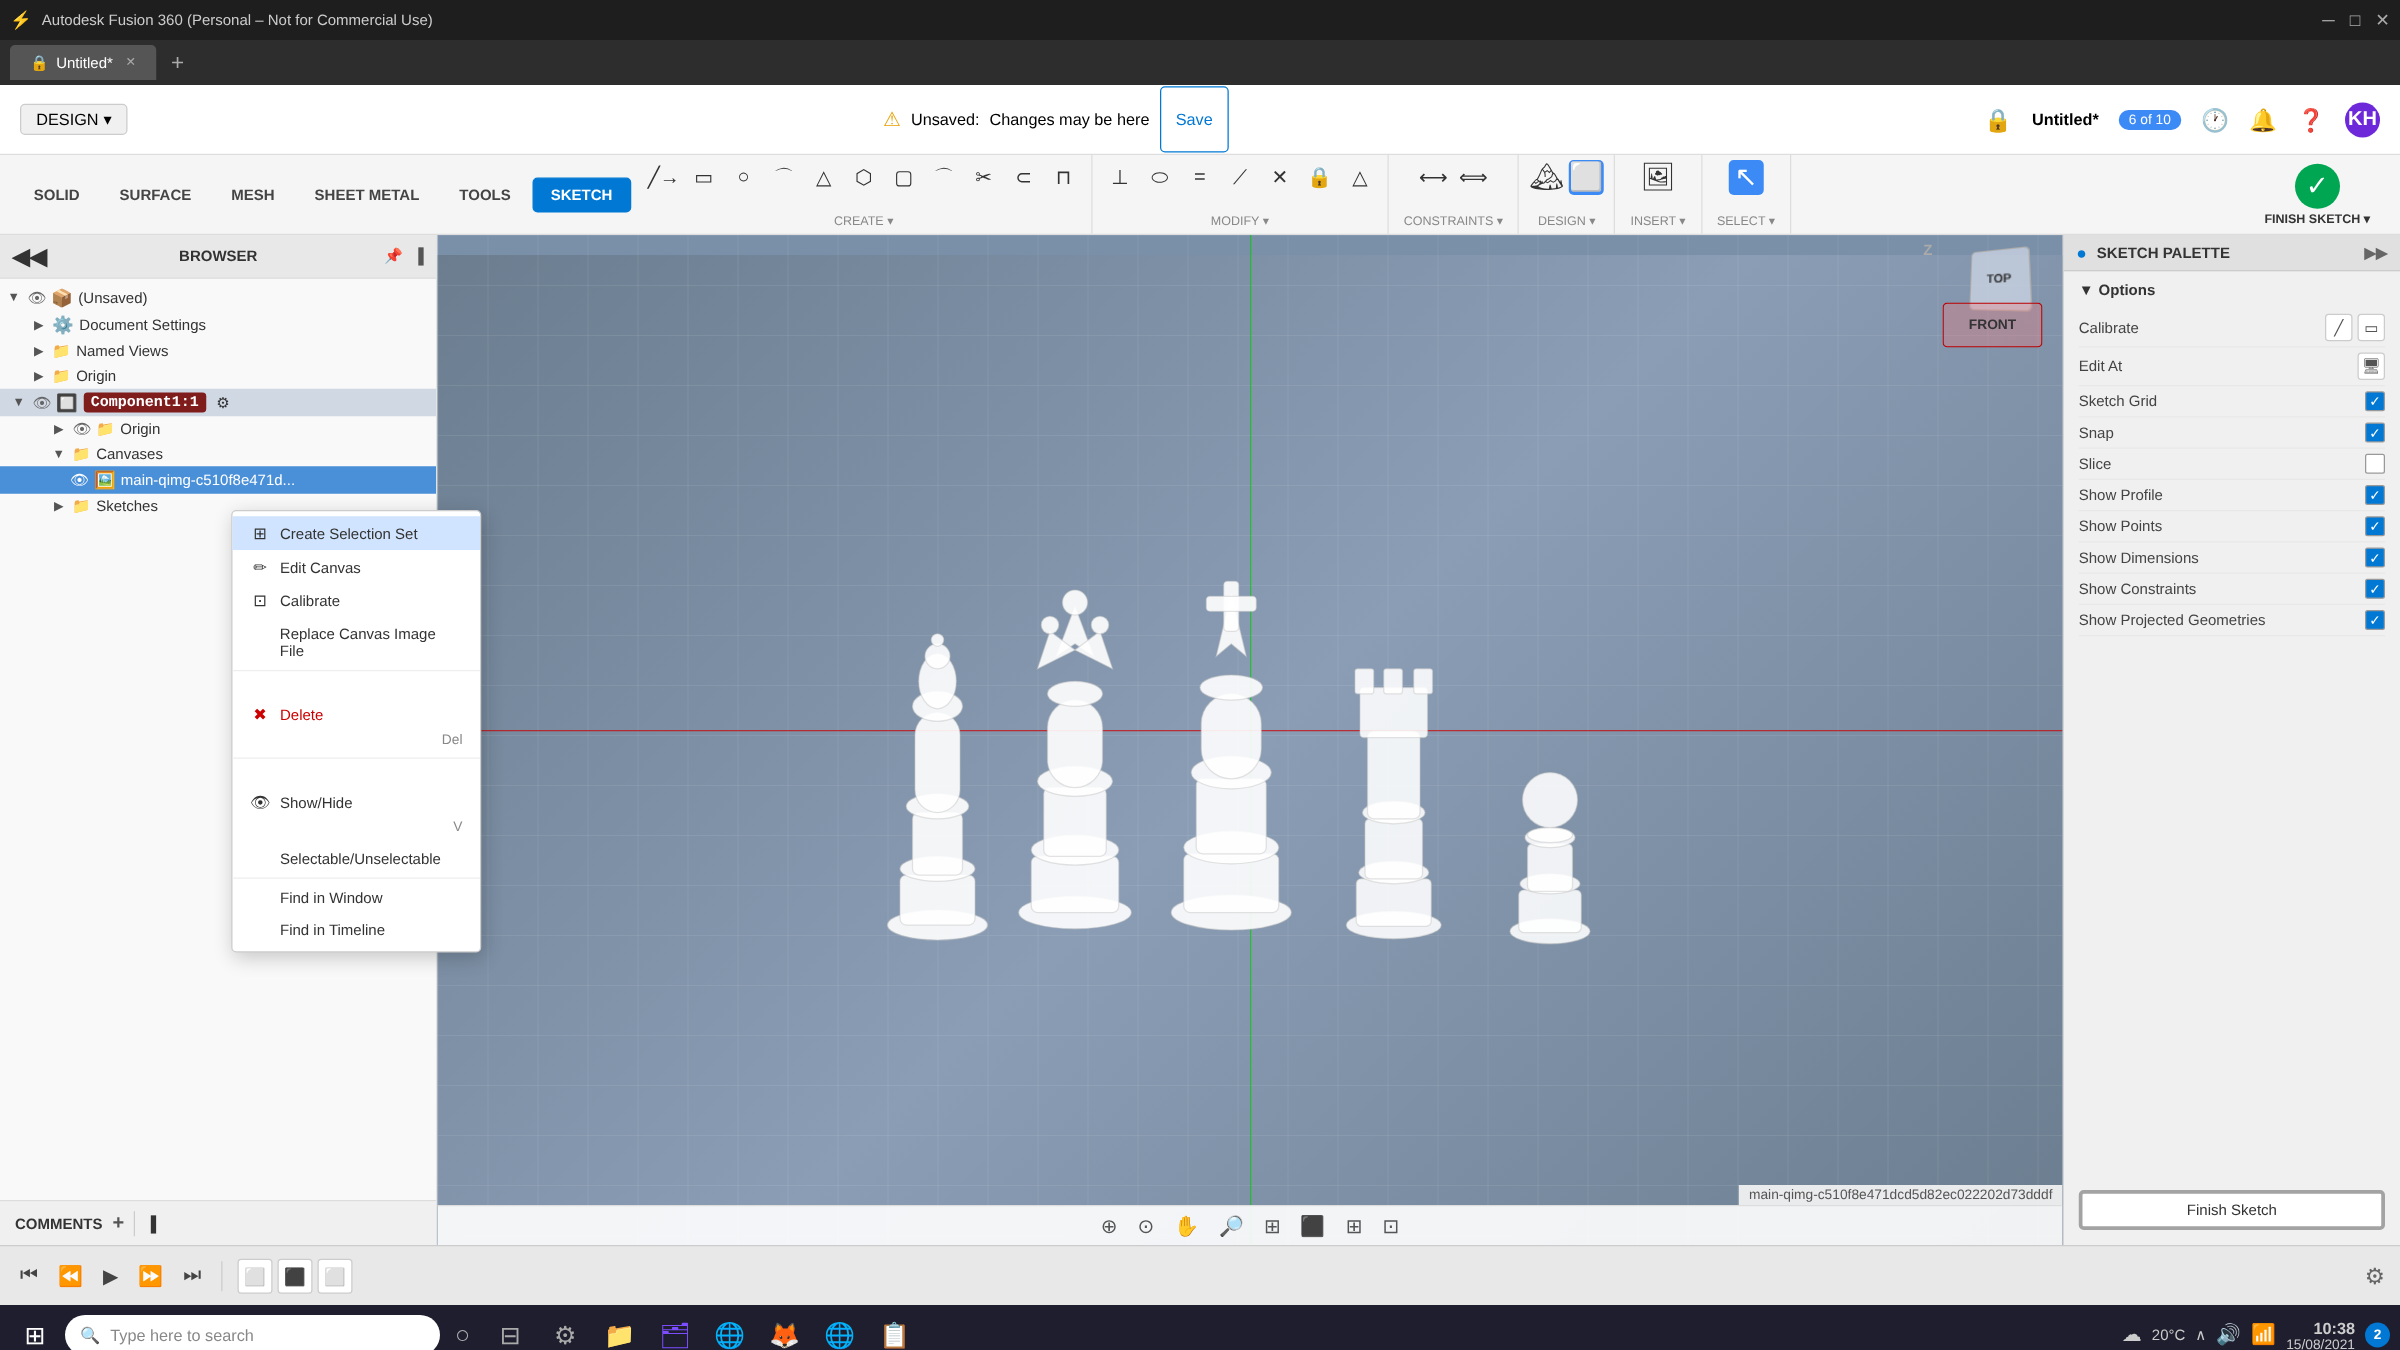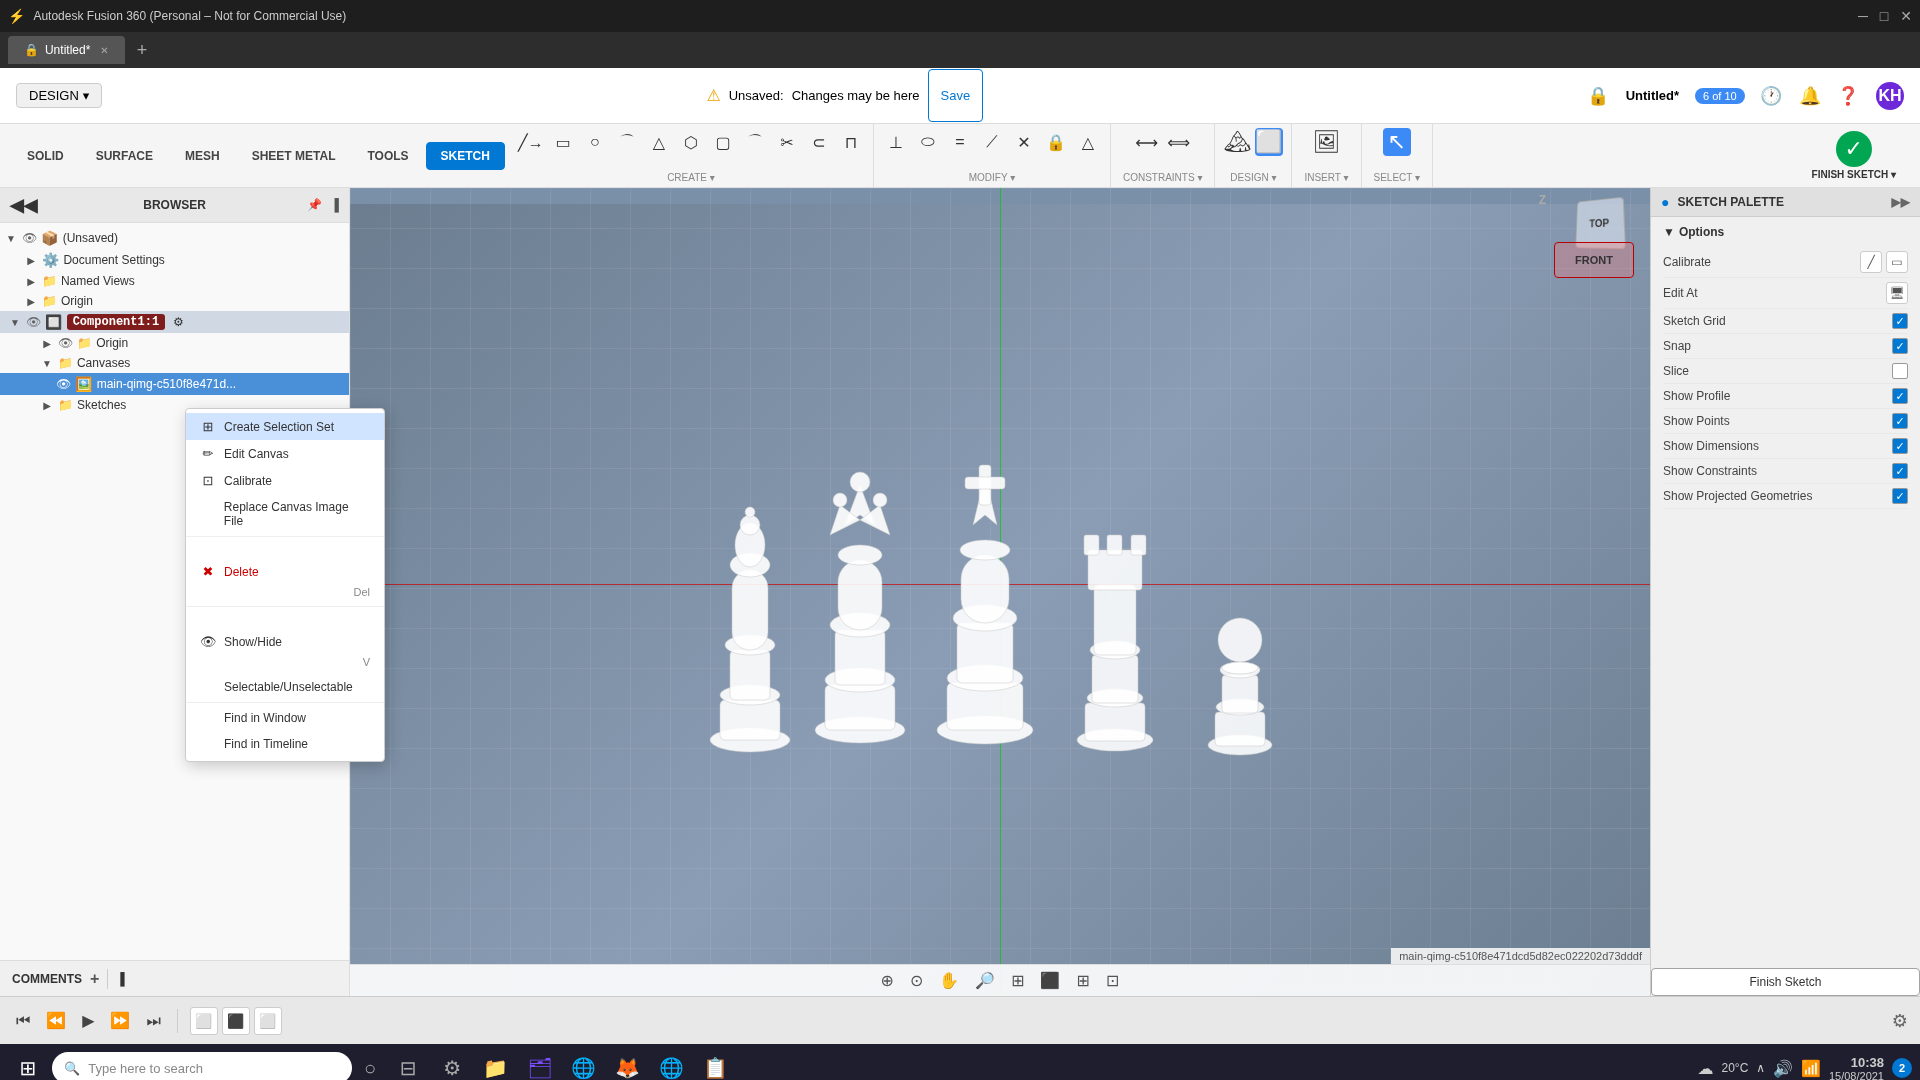--- a/index.html
+++ b/index.html
@@ -398,23 +398,23 @@
       width: 22px; height: 22px;
       border: 1px solid #ccc;
       background: #fff;
       border-radius: 3px;
       display: flex; align-items: center; justify-content: center;
       cursor: pointer;
       font-size: 12px;
       color: #555;
     }
     .finish-sketch-bottom {
-      margin: 0;
+      margin: 12px;
       background: #fff;
-      border: 1px solid #a3a3a3;
+      border: 3px solid #a3a3a3;
       border-radius: 4px;
       padding: 6px 12px;
       cursor: pointer;
       font-size: 12px;
       text-align: center;
       color: #333;
     }
 
     
     #viewport-bottom {

